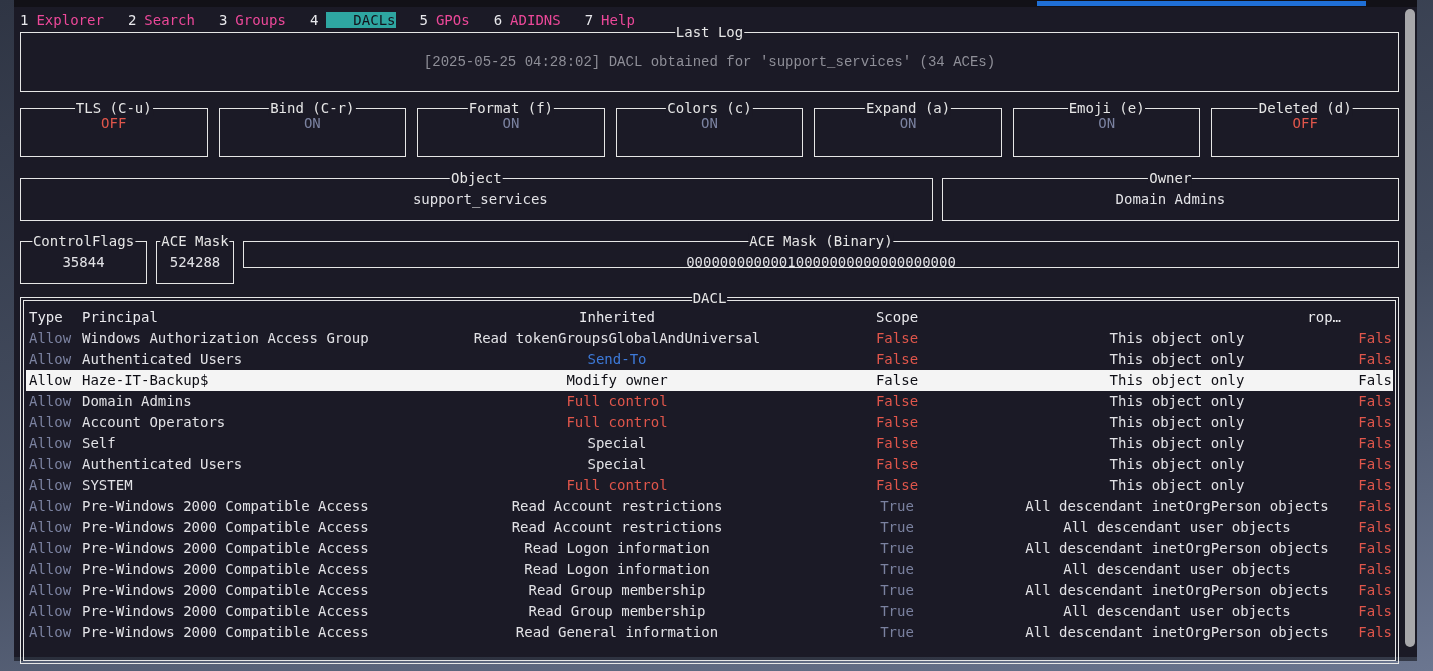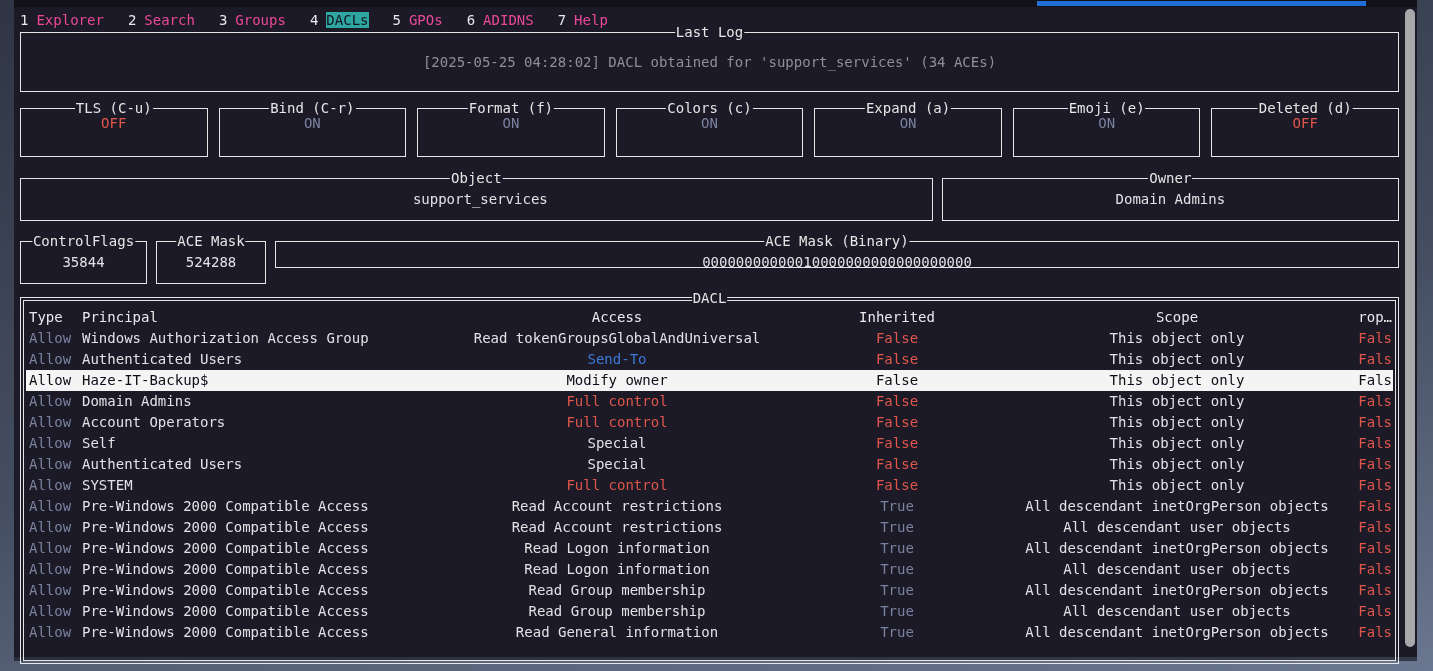--- a/index.html
+++ b/index.html
@@ -15,50 +15,50 @@
   }
   .topstrip{position:absolute;left:0;top:0;width:100%;height:7px;background:#121117;}
   .bluebar{position:absolute;left:1023px;top:1px;width:329px;height:5px;background:#1f6fd6;}
   .scrollbar{position:absolute;right:2px;top:9px;width:10px;height:638px;background:#a8a8ab;border-radius:5px;}
 
   
   .tabbar{position:absolute;left:6px;top:9px;display:flex;gap:24px;align-items:center;height:21px;}
   .tab{display:flex;gap:8px;white-space:nowrap;cursor:default;}
   .tab-num{color:#e8e8ec;}
   .tab-label{color:#ec4899;}
-  .tab.active .tab-label{background:#2ea6a1;color:#14131d;}
+  .tab.active .tab-label{background:#2ea6a1;color:#14131d;padding-left:27px;}
 
   
   .panel{position:relative;border:1px solid #e6e6e6;box-sizing:border-box;background:#1b1a26;}
   .panel-title{
     position:absolute;top:-9px;left:50%;transform:translateX(-50%);
     background:#1b1a26;padding:0 1px;white-space:nowrap;color:#e6e6e6;line-height:16px;
   }
-  .panel-center{display:flex;align-items:center;justify-content:center;height:100%;}
+  .panel-center{display:flex;align-items:center;justify-content:center;height:100%;font-family:Liberation Mono, monospace;}
 
   .content{position:absolute;left:6px;top:30px;width:1379px;}
 
   .lastlog{height:60px;margin-top:2px;}
   .lastlog .msg{color:#8f8f98;}
 
   .toggles{display:flex;gap:11px;margin-top:16px;justify-content:flex-end;}
   .toggle{flex:1;height:49px;}
   .toggle-value{display:block;text-align:center;margin-top:6px;}
   .toggle.on .toggle-value{color:#7b82a0;}
   .toggle.off .toggle-value{color:#e0564b;}
 
   .objrow{display:flex;gap:9px;margin-top:21px;}
   .objbox{flex:2;height:43px;}
   .ownerbox{flex:1;height:43px;}
   .objbox .val{display:block;margin:12px 0 0 8px;text-align:center;}
   .ownerbox .val{display:block;text-align:center;margin-top:12px;}
 
   .flagsrow{display:flex;gap:9px;margin-top:20px;}
   .cfbox{width:127px;height:43px;flex:none;}
-  .maskbox{width:110px;height:43px;flex:none;}
+  .maskbox{width:78px;height:43px;flex:none;}
   .binbox{flex:1;height:27px;}
   .flagsrow .val{display:block;text-align:center;margin-top:12px;}
 
   
   .daclbox{position:relative;margin-top:13px;height:367px;border:4px double #e6e6e6;box-sizing:border-box;}
   .daclbox>.panel-title{top:-11px;}
   .dacl-inner{padding:6px 2px 0 2px;}
   .trow{
     display:grid;
     grid-template-columns:56px 370px 330px 230px 330px 1fr;
@@ -194,21 +194,20 @@
         <span class="val">00000000000010000000000000000000</span>
       </div>
     </div>
 
     <div class="daclbox">
       <span class="panel-title">DACL</span>
       <div class="dacl-inner">
         <div class="trow thead">
           <span class="cell type">Type</span>
           <span class="cell principal">Principal</span>
-          <span class="cell access">Access</span>
           <span class="cell inherited">Inherited</span>
           <span class="cell scope">Scope</span>
           <span class="cell prop">rop…</span>
         </div>
         <div class="tbody">
 
             <div class="trow">
               <span class="cell type c-muted">Allow</span>
               <span class="cell principal c-plain">Windows Authorization Access Group</span>
               <span class="cell access c-plain">Read tokenGroupsGlobalAndUniversal</span>

